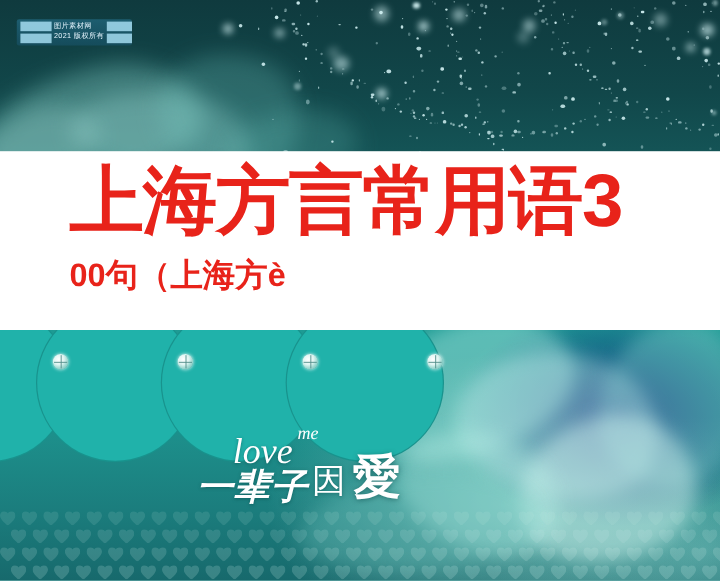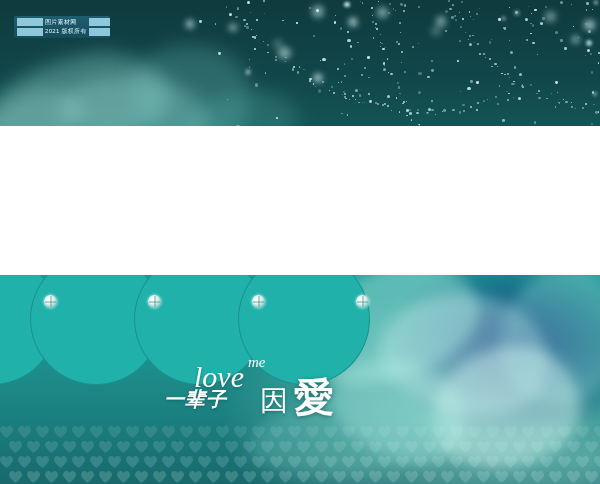--- a/index.html
+++ b/index.html
@@ -123,21 +123,21 @@
     font-family:"Liberation Serif", serif;
     text-shadow:0 1px 3px rgba(0,60,60,.45);
   }
   .s-me{
     position:absolute; left:140px; top:2px;
     font-size:15px; font-style:italic;
     font-family:"Liberation Serif", serif;
   }
   .s-yibeizi{
     position:absolute; left:56px; top:34px;
-    font-size:20px; font-weight:bold; font-style:italic;
+    font-size:30px; font-weight:bold; font-style:italic;
     font-family:"Liberation Serif", serif;
     letter-spacing:1px;
     text-shadow:0 1px 3px rgba(0,60,60,.45);
   }
   .s-yin{
     position:absolute; left:152px; top:30px;
     font-size:28px;
     font-family:"Liberation Serif", serif;
     text-shadow:0 1px 3px rgba(0,60,60,.45);
   }
@@ -613,20 +613,22 @@
       <div class="wm-txt">图片素材网</div>
       <div class="wm-txt">2021 版权所有</div>
     </div>
     <div style="display:flex;flex-direction:column;gap:2px;">
       <div class="wm-block" style="width:30px;"></div>
       <div class="wm-block" style="width:30px;"></div>
     </div>
   </div>
 
   <div class="title-band">
+    <div class="title-l1">上海方言常用语3</div>
+    <div class="title-l2">00句（上海方è</div>
   </div>
 
   <div class="bottom-scene">
     <div class="bpetal b1"></div>
     <div class="bpetal b2"></div>
     <div class="bpetal b5"></div>
     <div class="bpetal b3"></div>
     <div class="bpetal b4"></div>
     <div class="bpetal b6"></div>
 

